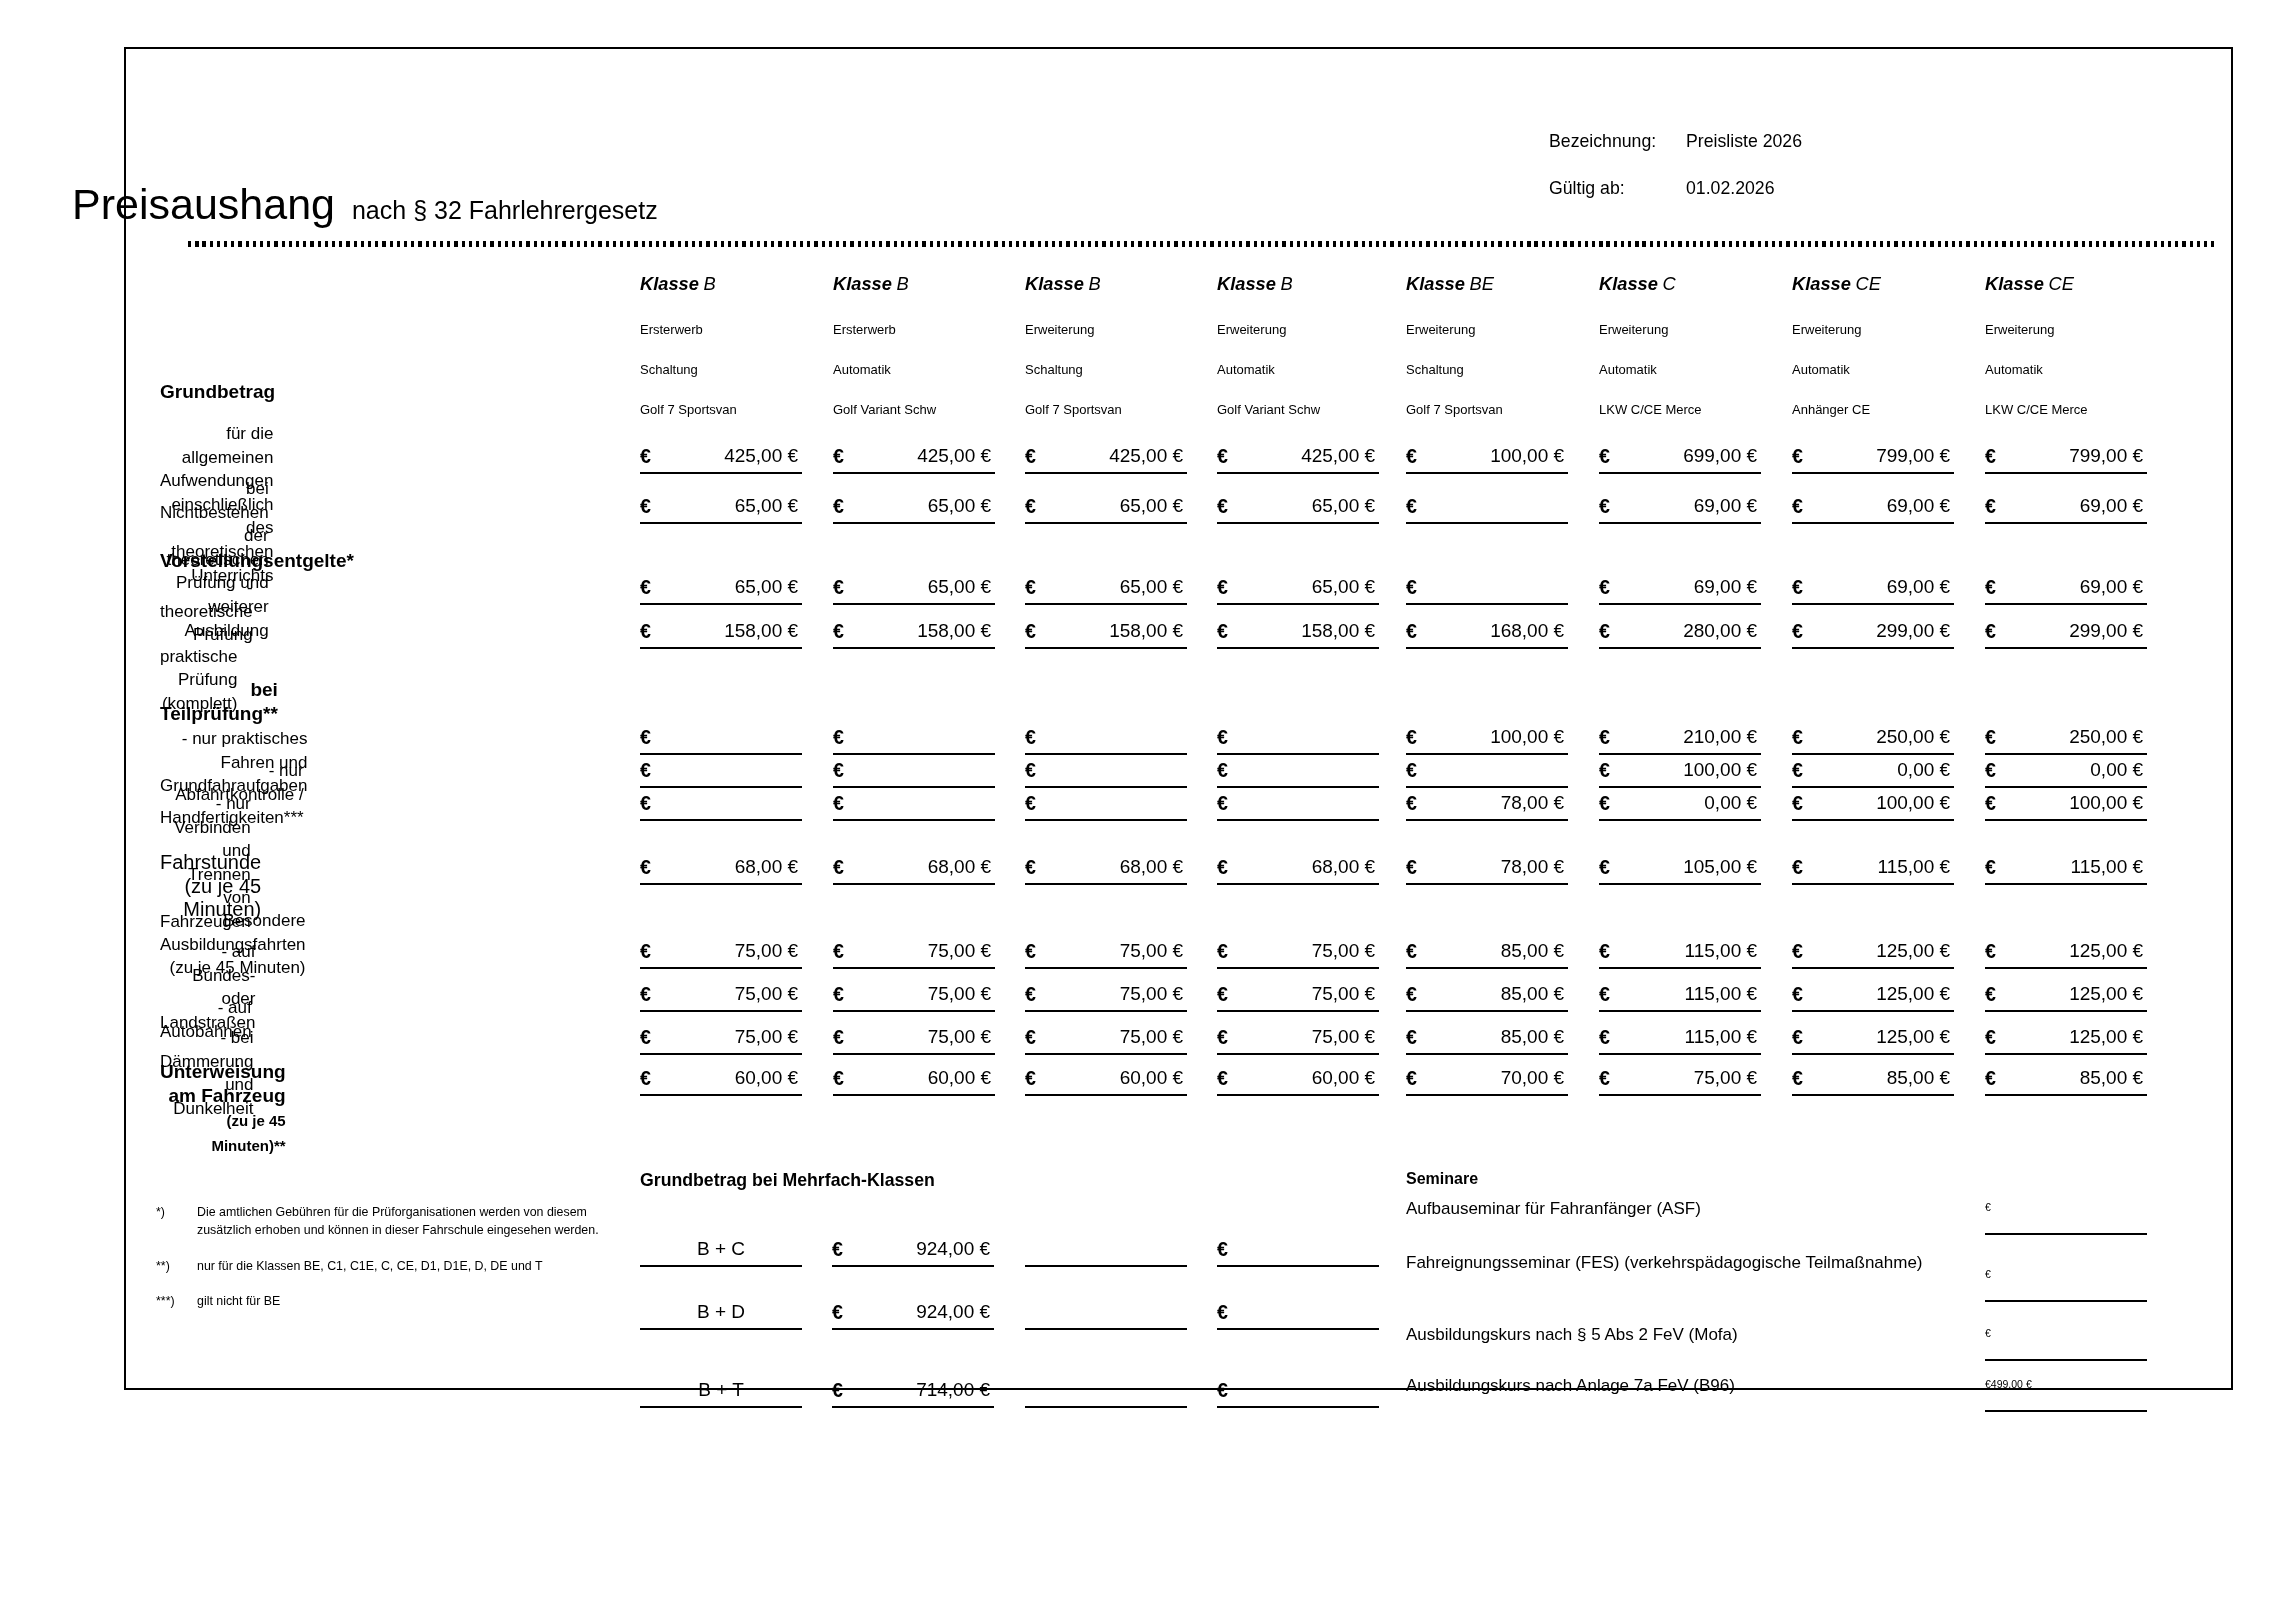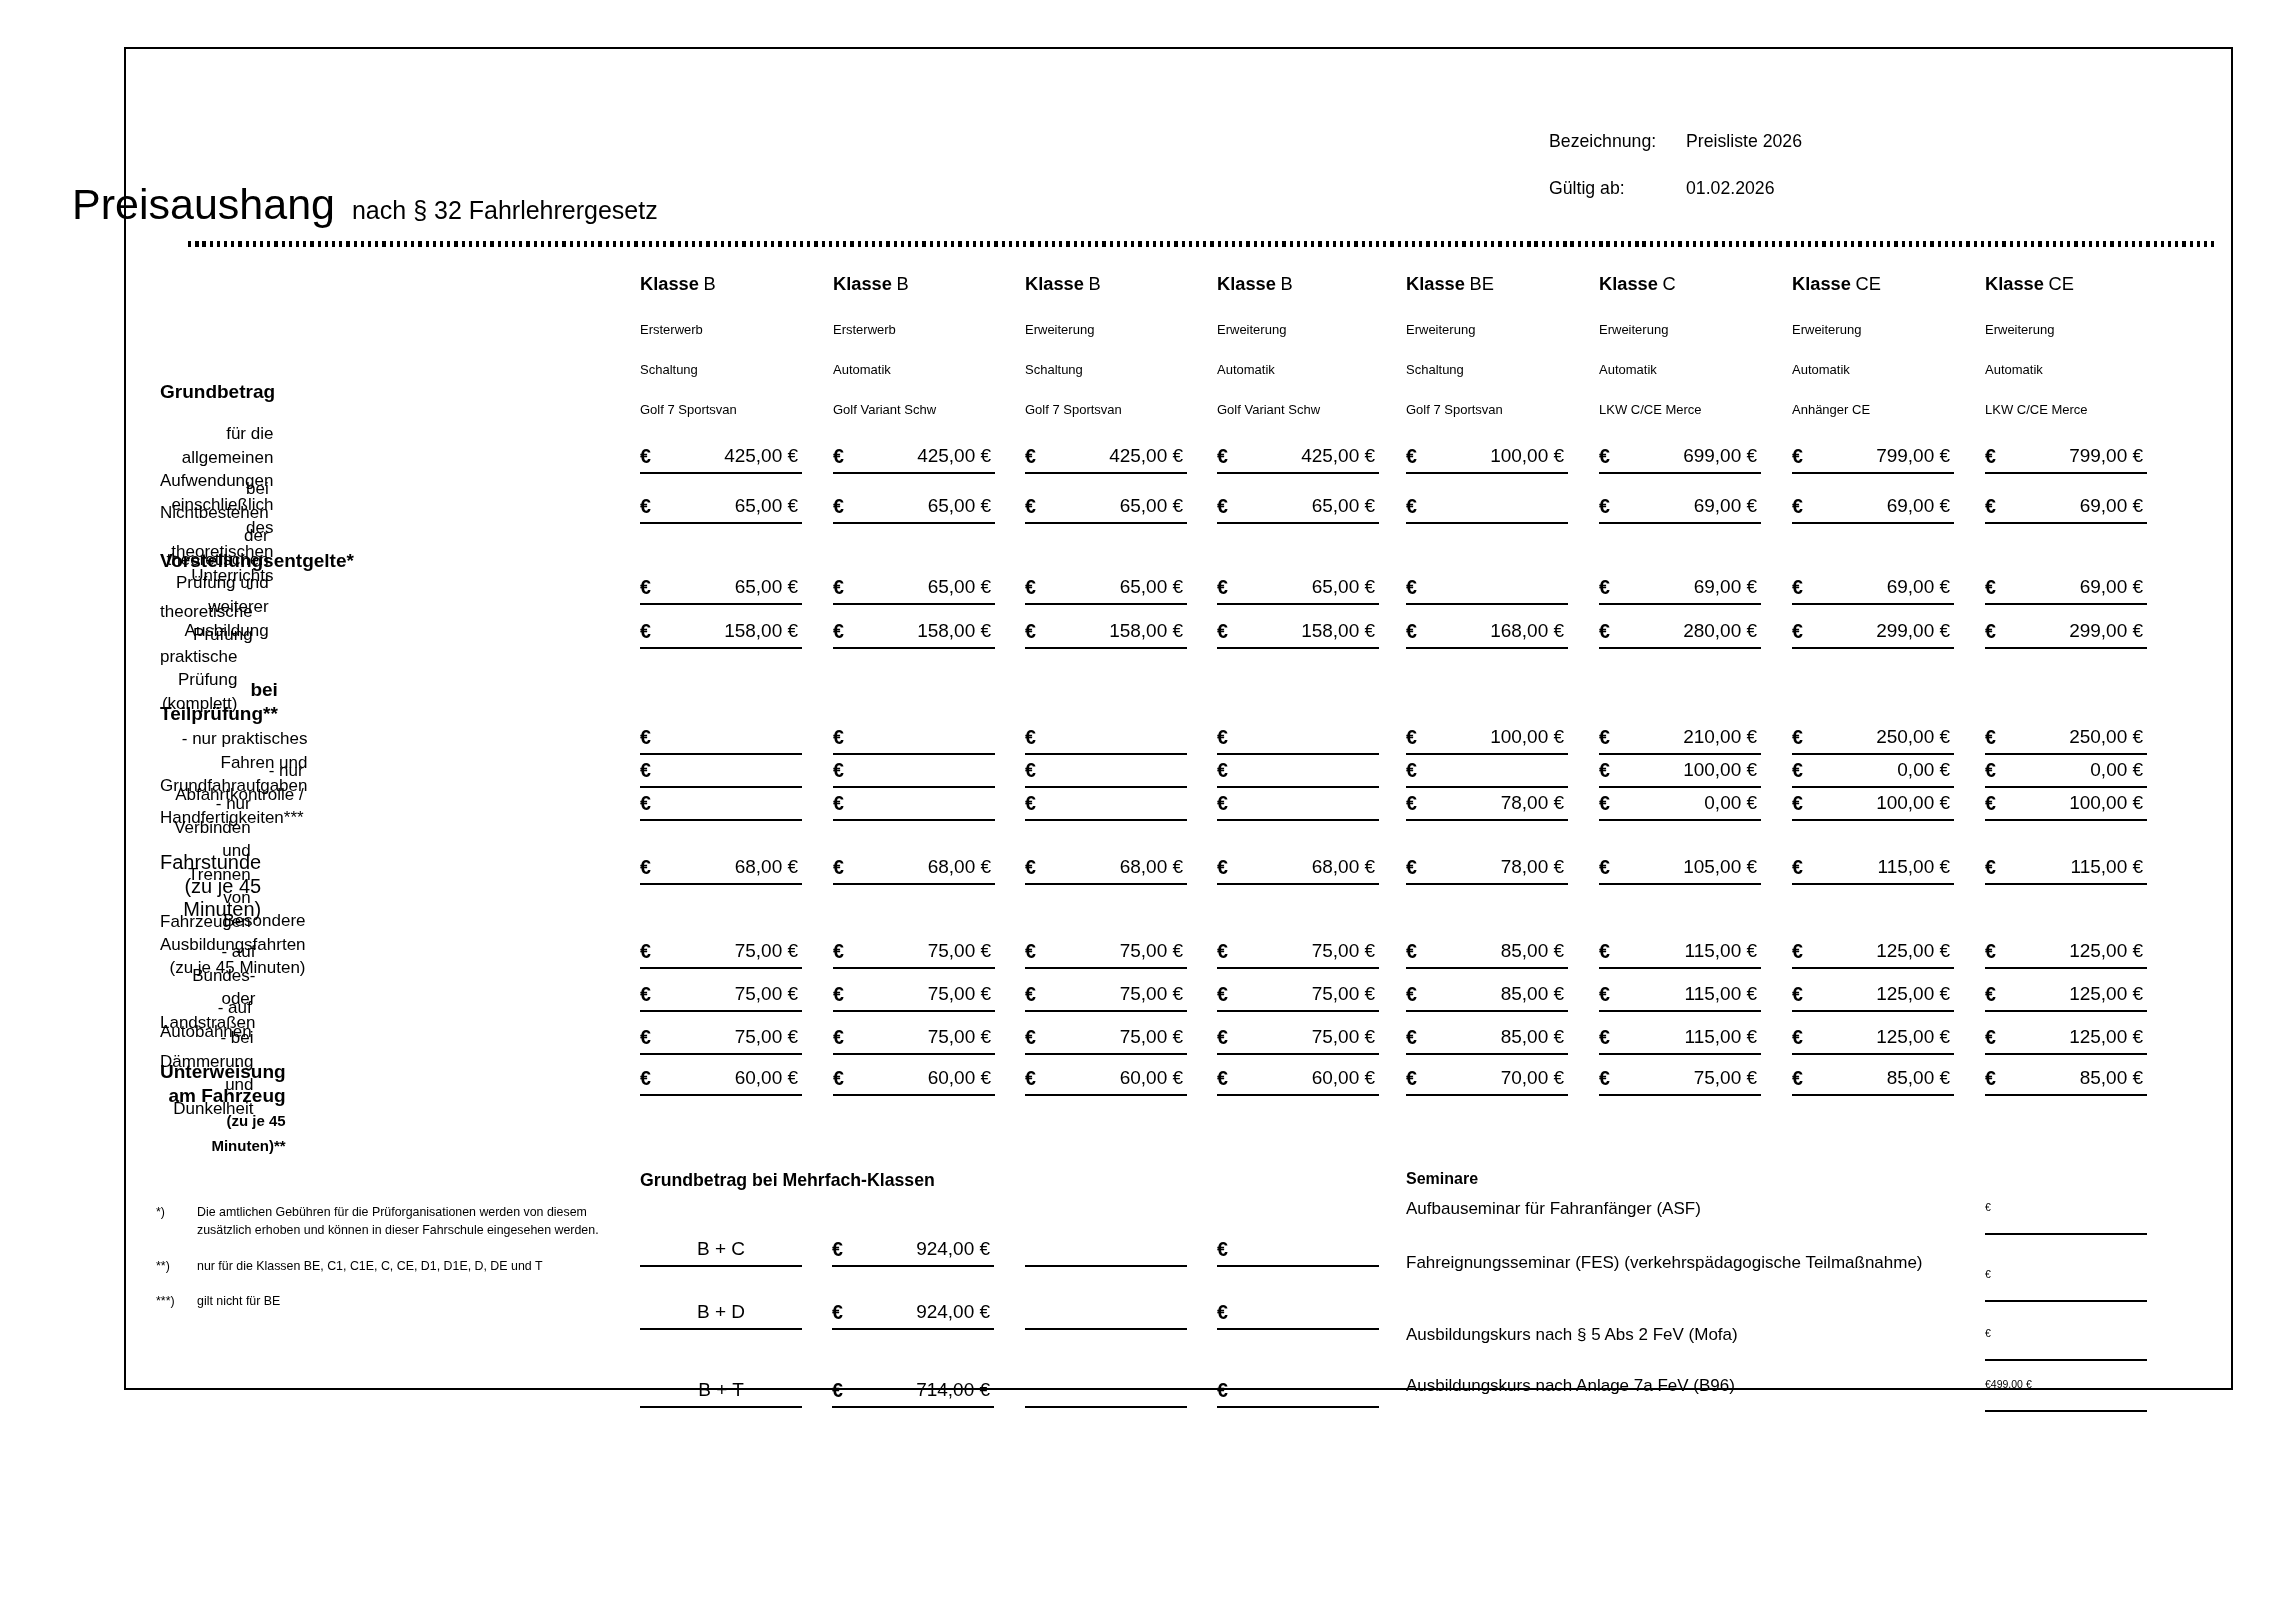--- a/index.html
+++ b/index.html
@@ -92,20 +92,21 @@
   .colhead {
     position: absolute;
     top: 270px;
     width: 170px;
     font-size: 17px;
     line-height: 28px;
   }
   .colhead .klasse-line {
     white-space: nowrap;
     margin-bottom: 17px;
+    font-style: italic;
   }
   .colhead .klasse-word {
     font-weight: bold;
     font-size: 18.3px;
   }
   .colhead .klasse-letter {
     font-weight: normal;
     font-size: 18.3px;
     margin-left: 4.6px;
   }

